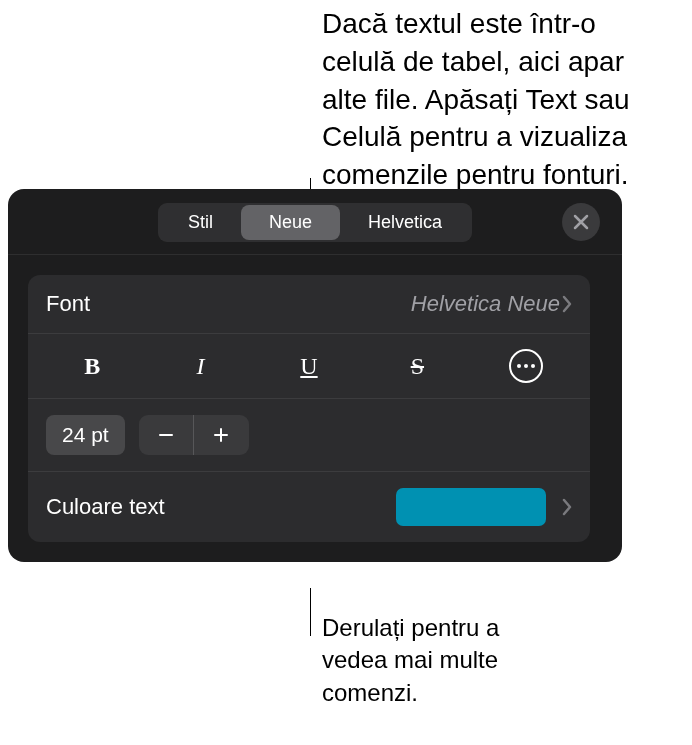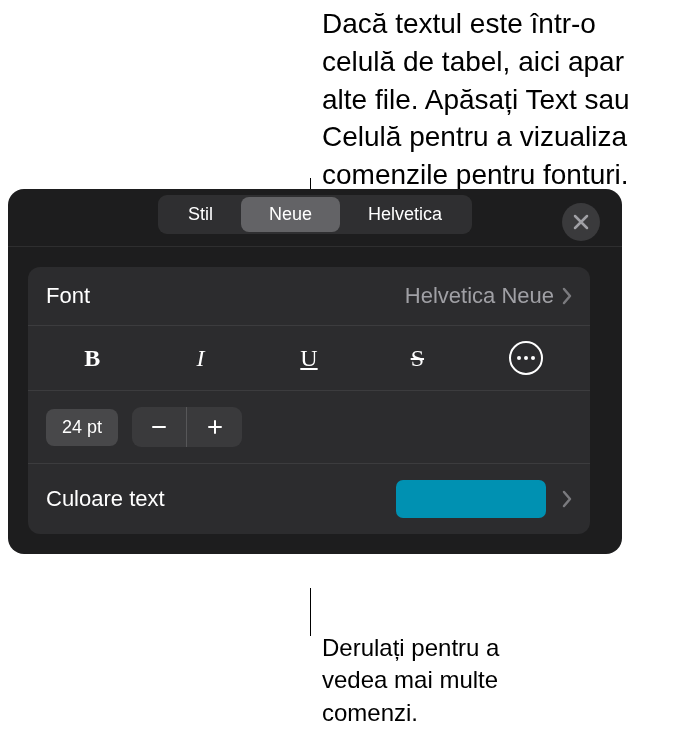--- a/index.html
+++ b/index.html
@@ -27,21 +27,21 @@
       position: absolute;
       left: 310px;
       top: 178px;
       width: 1px;
       height: 54px;
       background: #000;
     }
     .callout-bottom {
       position: absolute;
       left: 322px;
-      top: 632px;
+      top: 612px;
       width: 240px;
       font-size: 24px;
       line-height: 1.35;
       color: #000;
     }
     .callout-bottom-line {
       position: absolute;
       left: 310px;
       top: 588px;
       width: 1px;
@@ -55,21 +55,21 @@
       width: 614px;
       background: #1d1d1e;
       border-radius: 16px;
       padding-bottom: 20px;
       overflow: hidden;
     }
     .tab-bar {
       display: flex;
       align-items: center;
       justify-content: center;
-      padding: 6px 20px 12px 20px;
+      padding: 14px 20px 12px 20px;
       border-bottom: 1px solid rgba(255,255,255,0.08);
       position: relative;
     }
     .tabs {
       display: flex;
       background: rgba(60,60,62,0.6);
       border-radius: 9px;
       padding: 2px;
     }
     .tab {
@@ -115,21 +115,22 @@
     .row:last-child {
       border-bottom: none;
     }
     .row-label {
       color: #fff;
       font-size: 22px;
     }
     .row-value-group {
       display: flex;
       align-items: center;
-      gap: 8px;
+      gap: 2px;
+      font-style: italic;
     }
     .row-value {
       color: #a0a0a5;
       font-size: 22px;
     }
     .chevron {
       color: #7a7a7e;
     }
     .style-row {
       display: flex;
@@ -171,21 +172,21 @@
     .size-controls {
       display: flex;
       align-items: center;
       gap: 14px;
     }
     .size-box {
       background: #48484a;
       border-radius: 8px;
       padding: 8px 16px;
       color: #fff;
-      font-size: 18px;
+      font-size: 21px;
     }
     .stepper {
       display: flex;
       background: #3a3a3c;
       border-radius: 9px;
       overflow: hidden;
     }
     .stepper-btn {
       width: 55px;
       height: 40px;

